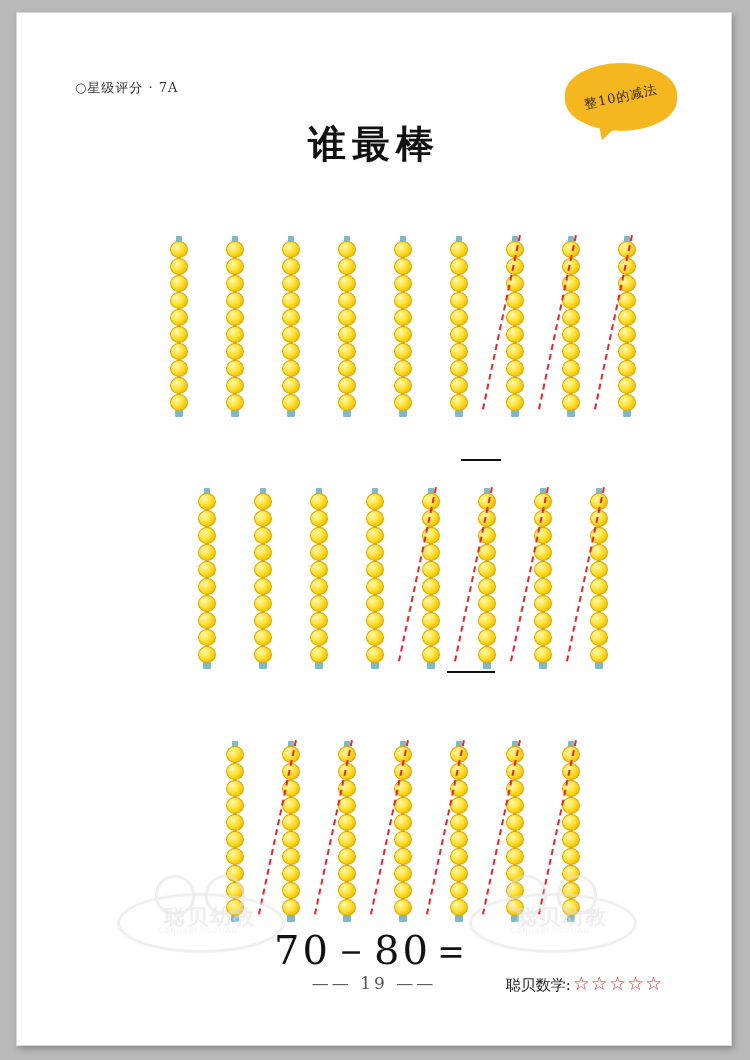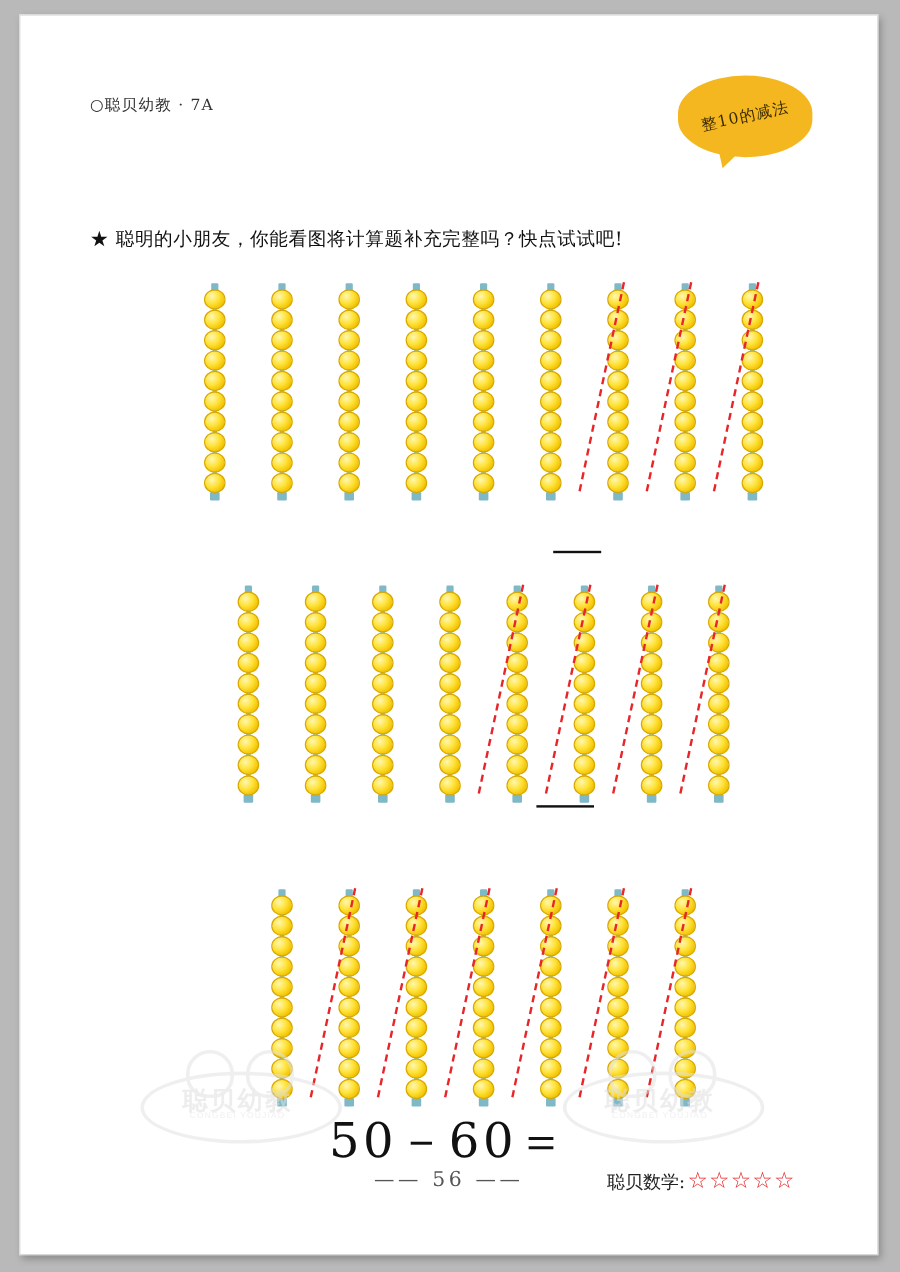--- a/index.html
+++ b/index.html
@@ -147,21 +147,21 @@
   }
   .watermark .wm-ellipse {
     position: absolute;
     left: 0; top: 18px;
     width: 162px; height: 54px;
     border: 3px solid #e2e2e2;
     border-radius: 50%;
   }
   .watermark .wm-text {
     position: absolute;
-    left: 0; top: 28px;
+    left: 12px; top: 28px;
     width: 162px;
     text-align: center;
     font-family: "DejaVu Serif", serif;
     font-size: 21px;
     color: #e0e0e0;
     font-weight: bold;
     letter-spacing: 2px;
   }
   .watermark .wm-sub {
     position: absolute;
@@ -228,30 +228,30 @@
     position: absolute;
     border-left: 2.5px dashed #e8262a;
     transform-origin: top left;
   }
 </style>
 </head>
 <body>
 
 <div class="page">
 
-  <div class="header-line">○聪贝幼教 · 7A</div>
-
+  <div class="header-line">○星级评分 · 7A</div>
+
+  <div class="title">谁最棒</div>
 
   <div class="badge">
     <div class="tail"></div>
     <div class="bubble"></div>
     <div class="badge-text">整10的减法</div>
   </div>
 
-  <div class="instruction">★ 聪明的小朋友，你能看图将计算题补充完整吗？快点试试吧!</div>
 
   <div class="group" id="g1" style="left: 152px; top: 228px; width: 468px; height: 176px;">
       <div class="col" style="left: 0px; top: 0px; width: 20px; height: 170px;">
         <div class="rod"></div>
         <div class="cap"></div>
         <div class="foot"></div>
         <div class="bead" style="top: 0px;"></div>
         <div class="bead" style="top: 17px;"></div>
         <div class="bead" style="top: 34px;"></div>
         <div class="bead" style="top: 51px;"></div>
@@ -622,36 +622,36 @@
         <div class="bead" style="top: 51px;"></div>
         <div class="bead" style="top: 68px;"></div>
         <div class="bead" style="top: 85px;"></div>
         <div class="bead" style="top: 102px;"></div>
         <div class="bead" style="top: 119px;"></div>
         <div class="bead" style="top: 136px;"></div>
         <div class="bead" style="top: 153px;"></div>
         <div class="slash" style="left: 14px; top: -6px; height: 178px; transform: rotate(12deg);"></div>
       </div>
     </div>
-  <div class="equation" id="eq3" style="left:0; right:0; top:910px;">50－60＝</div>
+  <div class="equation" id="eq3" style="left:0; right:0; top:910px;">70－80＝</div>
 
   <div class="watermark" style="left:100px; top:862px;">
     <div class="wm-kid left"></div>
     <div class="wm-kid right"></div>
     <div class="wm-ellipse"></div>
     <div class="wm-text">聪贝幼教</div>
     <div class="wm-sub">CONGBEI YOUJIAO</div>
   </div>
   <div class="watermark" style="left:452px; top:862px;">
     <div class="wm-kid left"></div>
     <div class="wm-kid right"></div>
     <div class="wm-ellipse"></div>
     <div class="wm-text">聪贝幼教</div>
     <div class="wm-sub">CONGBEI YOUJIAO</div>
   </div>
 
-  <div class="footer-page">—— 56 ——</div>
+  <div class="footer-page">—— 19 ——</div>
 
   <div class="rating">
     <span>聪贝数学:</span><span class="stars">☆☆☆☆☆</span>
   </div>
 
 </div>
 
 </body></html>

